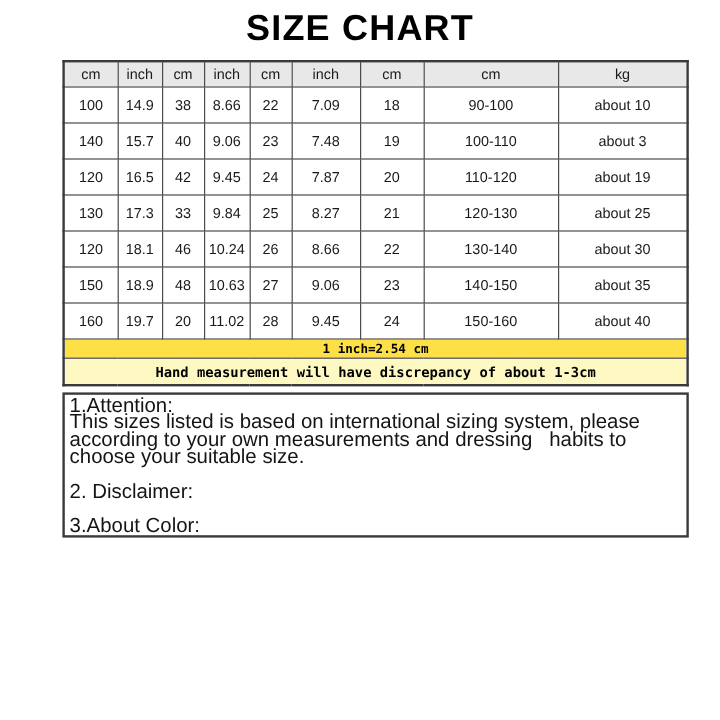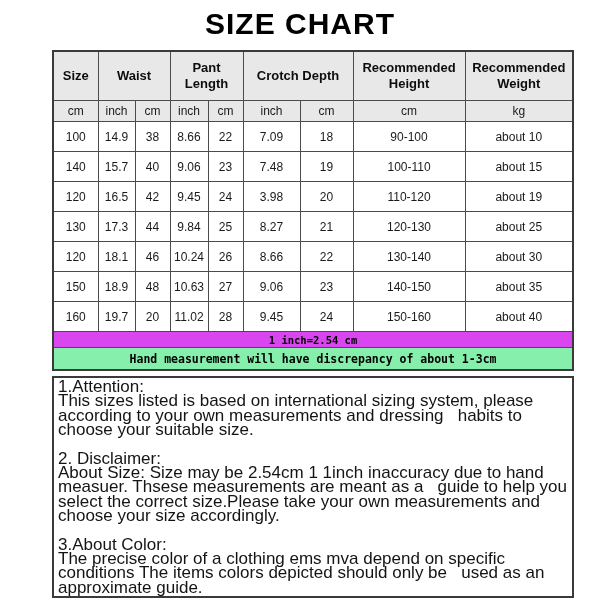--- a/index.html
+++ b/index.html
@@ -26,25 +26,25 @@
     height:48px;background:#e8e8e8;
     font-size:13px;font-weight:bold;line-height:1.25;color:#0d0d0d;
   }
   tr.unit-row td{
     height:20px;background:#e8e8e8;font-size:12px;color:#1a1a1a;text-align:center;
   }
   tr.data-row td{
     height:29px;background:#fff;font-size:12px;color:#1a1a1a;
   }
   tr.foot-row-1 td{
-    height:15px;background:#d946ef;
+    height:15px;background:#fde047;
     font-family:"DejaVu Sans Mono",monospace;font-size:10.5px;font-weight:bold;color:#000;
   }
   tr.foot-row-2 td{
-    height:21px;background:#86efac;
+    height:21px;background:#fef9c3;
     font-family:"DejaVu Sans Mono",monospace;font-size:11.5px;font-weight:bold;color:#000;
   }
   .notes-box{
     margin-top:5px;width:510px;border:2px solid #3a3a3a;
     padding:2px 4px 1px 4px;
     font-size:17px;line-height:14.4px;color:#141414;
   }
   .note-section{margin:0 0 14px 0;}
   .note-section:last-child{margin-bottom:0;}
   .note-heading{white-space:pre-wrap;}
@@ -63,28 +63,20 @@
         <col style="width:37px">
         <col style="width:35px">
       <col style="width:38px">
         <col style="width:35px">
         <col style="width:57px">
       <col style="width:53px">
         <col style="width:112px">
         <col style="width:108px">
     </colgroup>
     <thead>
-      <tr class="group-row" id="group-row">
-          <th colspan="1">Size</th>
-          <th colspan="2">Waist</th>
-          <th colspan="2">Pant Length</th>
-          <th colspan="2">Crotch Depth</th>
-          <th colspan="1">Recommended Height</th>
-          <th colspan="1">Recommended Weight</th>
-        </tr>
       <tr class="unit-row" id="unit-row">
           <td>cm</td>
           <td>inch</td>
           <td>cm</td>
           <td>inch</td>
           <td>cm</td>
           <td>inch</td>
           <td>cm</td>
           <td>cm</td>
           <td>kg</td>
@@ -104,37 +96,37 @@
         </tr>
         <tr class="data-row">
           <td>140</td>
           <td>15.7</td>
           <td>40</td>
           <td>9.06</td>
           <td>23</td>
           <td>7.48</td>
           <td>19</td>
           <td>100-110</td>
-          <td>about 15</td>
+          <td>about 3</td>
         </tr>
         <tr class="data-row">
           <td>120</td>
           <td>16.5</td>
           <td>42</td>
           <td>9.45</td>
           <td>24</td>
-          <td>3.98</td>
+          <td>7.87</td>
           <td>20</td>
           <td>110-120</td>
           <td>about 19</td>
         </tr>
         <tr class="data-row">
           <td>130</td>
           <td>17.3</td>
-          <td>44</td>
+          <td>33</td>
           <td>9.84</td>
           <td>25</td>
           <td>8.27</td>
           <td>21</td>
           <td>120-130</td>
           <td>about 25</td>
         </tr>
         <tr class="data-row">
           <td>120</td>
           <td>18.1</td>
@@ -179,21 +171,19 @@
     </tbody>
   </table>
 
   <div class="notes-box" id="notes-box">
       <div class="note-section">
         <div class="note-heading">1.Attention:</div>
         <div class="note-body">This sizes listed is based on international sizing system, please according to your own measurements and dressing   habits to choose your suitable size.</div>
       </div>
       <div class="note-section">
         <div class="note-heading">2. Disclaimer:</div>
-        <div class="note-body">About Size: Size may be 2.54cm 1 1inch inaccuracy due to hand measuer. Thsese measurements are meant as a   guide to help you select the correct size.Please take your own measurements and choose your size accordingly.</div>
       </div>
       <div class="note-section">
         <div class="note-heading">3.About Color:</div>
-        <div class="note-body">The precise color of a clothing ems mva depend on specific conditions The items colors depicted should only be   used as an approximate guide.</div>
       </div>
     </div>
 
 </div>
 
 </body></html>

